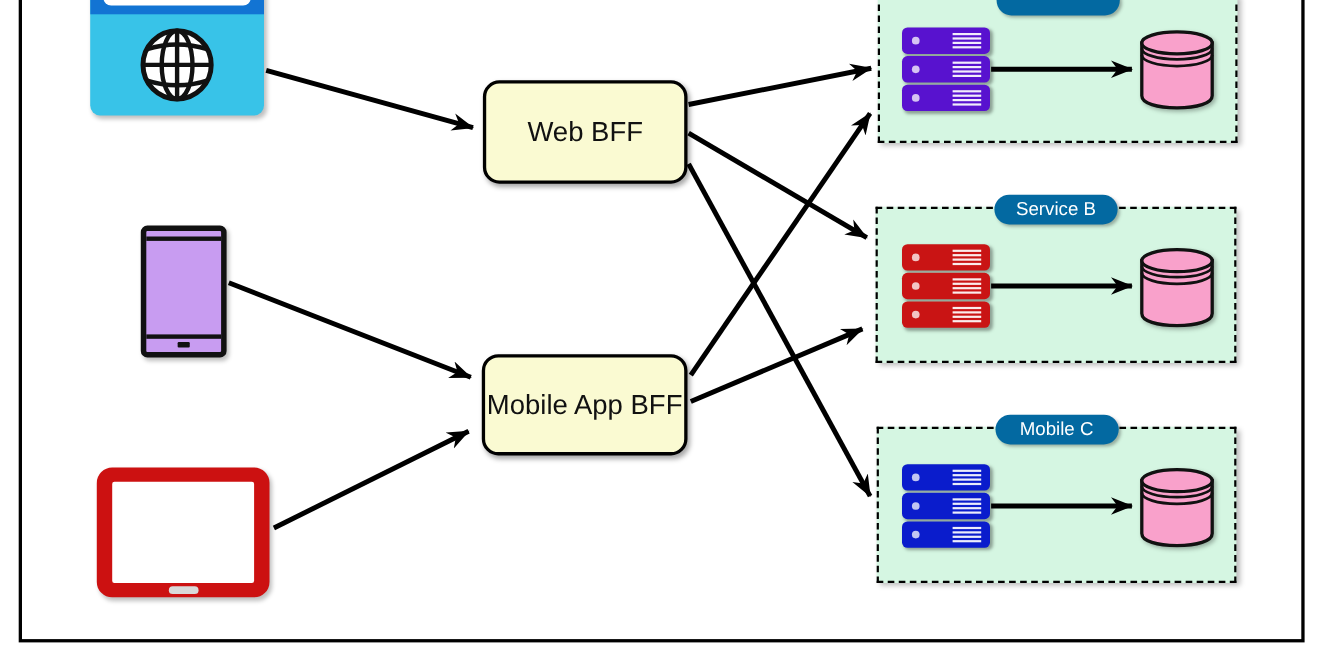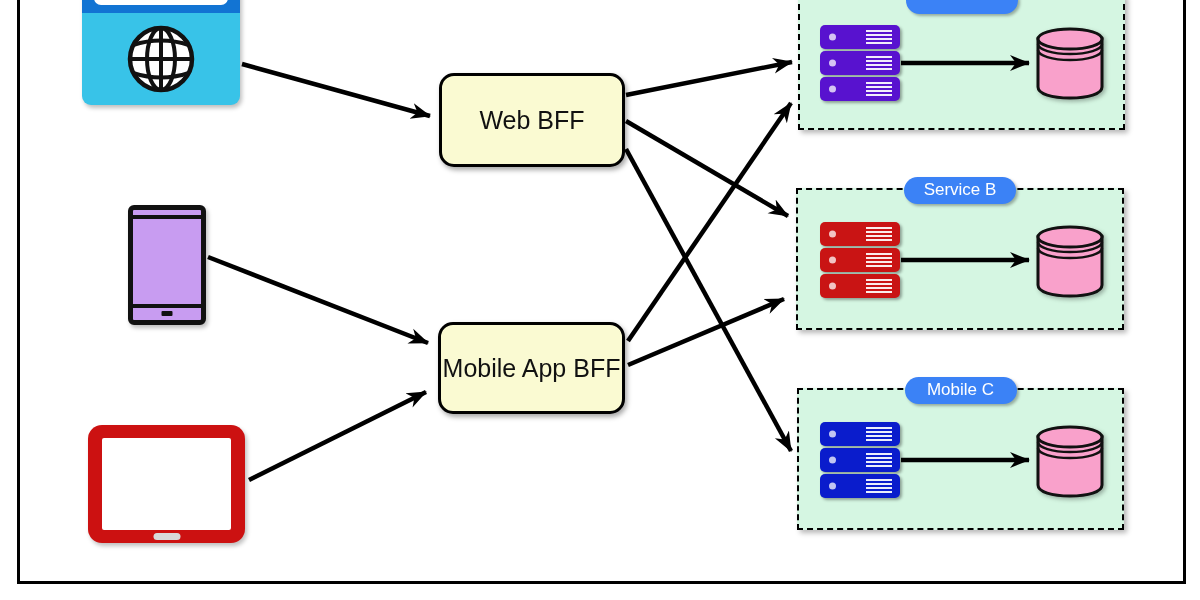--- a/index.html
+++ b/index.html
@@ -31,21 +31,21 @@
   .web-bff{left:439px;top:73px;width:186px;height:94px;}
   .mobile-bff{left:438px;top:322px;width:187px;height:92px;}
 
   
   .service{position:absolute;box-sizing:border-box;background:#D5F6E2;border:2.5px dashed #000;
            box-shadow:3px 3px 5px rgba(0,0,0,.28);}
   .service-a{left:798px;top:-6px;width:327px;height:136px;}
   .service-b{left:796px;top:188px;width:328px;height:142px;}
   .service-c{left:797px;top:388px;width:327px;height:142px;}
   .pill{position:absolute;left:50%;transform:translateX(-50%);top:-13.5px;width:112px;height:27px;
-        background:#3b82f6;border-radius:14px;color:#fff;font-size:17px;display:flex;align-items:center;
+        background:#0369a1;border-radius:14px;color:#fff;font-size:17px;display:flex;align-items:center;
         justify-content:center;box-shadow:2px 2px 3px rgba(0,0,0,.3);}
   .service-a .pill{top:-9px;}
 
   
   .server{position:absolute;width:80px;height:24px;border-radius:5px;box-shadow:2px 2px 3px rgba(0,0,0,.35);}
   .srv-purple{background:#5812CF;} .srv-red{background:#C91414;} .srv-blue{background:#0A1CCC;}
   .led{position:absolute;left:9px;top:50%;transform:translateY(-50%);width:7px;height:7px;border-radius:50%;
        background:rgba(255,255,255,.75);}
   .vents{position:absolute;right:8px;top:50%;transform:translateY(-50%);width:26px;}
   .vents i{display:block;height:2px;margin:2px 0;background:rgba(255,255,255,.92);}

